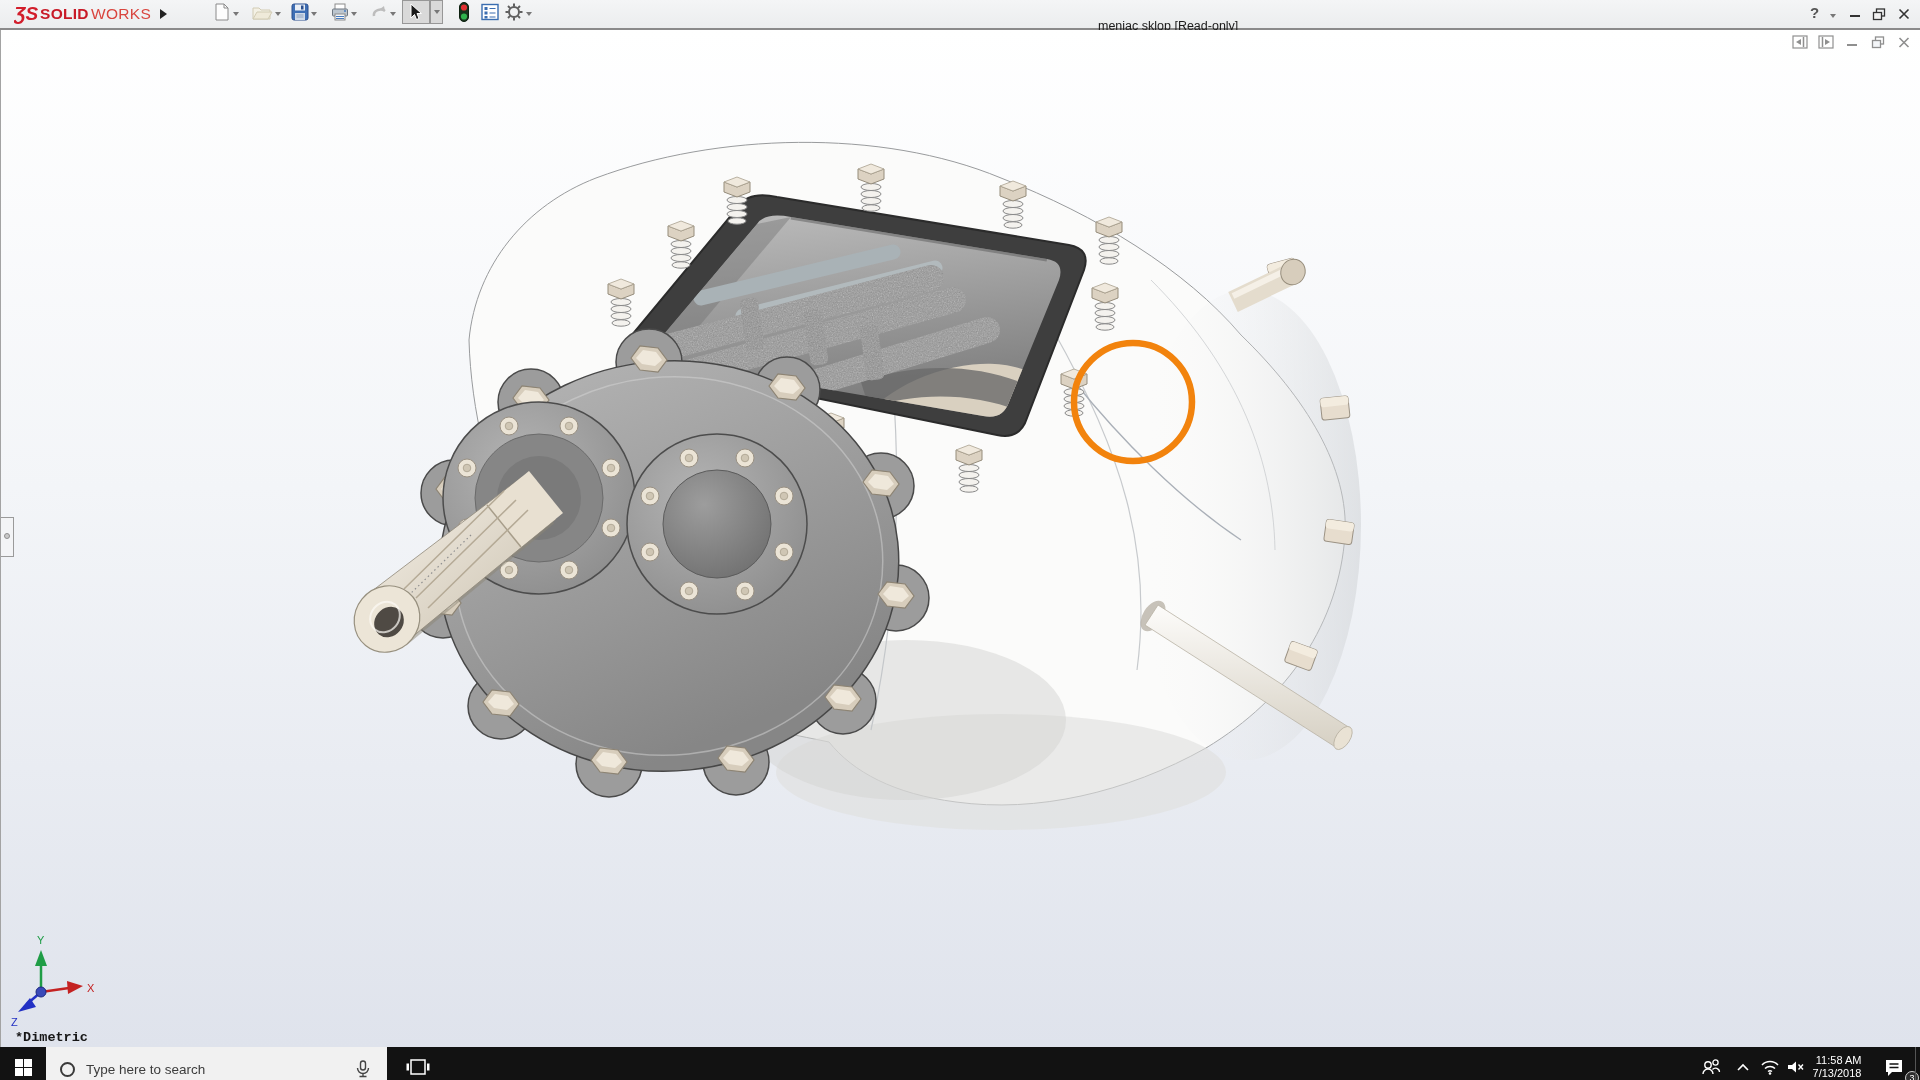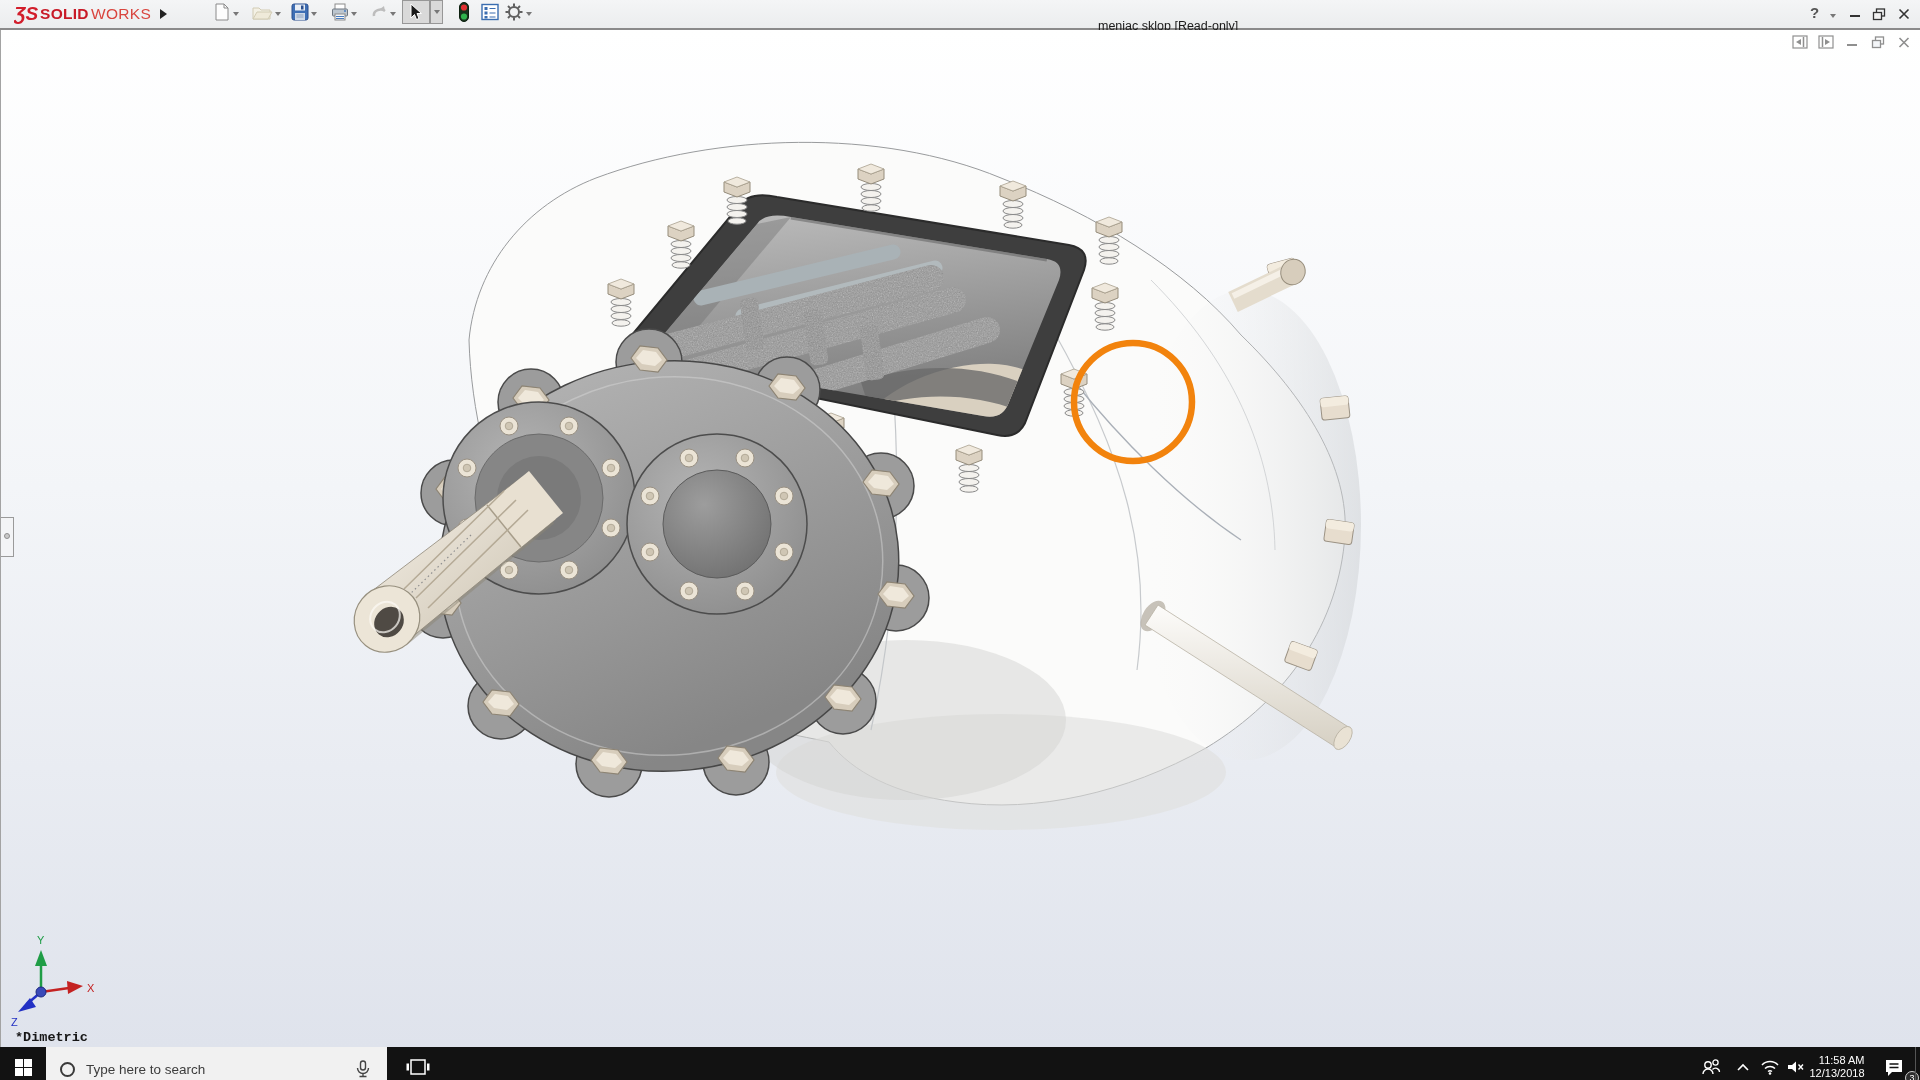--- a/index.html
+++ b/index.html
@@ -521,21 +521,21 @@
     </div>
     <div class="tk" style="left:1782px; width:28px;">
       <svg width="20" height="16">
         <polygon points="2,6 6,6 10,2.5 10,13.5 6,10 2,10" fill="#fff"></polygon>
         <path d="M12.5,5.5 L17,10.5 M17,5.5 L12.5,10.5" stroke="#fff" stroke-width="1.4"></path>
       </svg>
     </div>
     <div class="tk" style="left:1806px; width:62px;">
       <div id="clock">
         <div>11:58 AM</div>
-        <div>12/13/2018</div>
+        <div>7/13/2018</div>
       </div>
     </div>
     <div class="tk" style="left:1874px; width:40px;">
       <svg width="22" height="20">
         <path d="M3,3 h16 v12 h-10 l-4,4 v-4 h-2 z" fill="#fff"></path>
         <path d="M6.5,7 h9 M6.5,10.5 h9" stroke="#121212" stroke-width="1.3"></path>
       </svg>
       <span id="badge">3</span>
     </div>
     <div id="show-desktop"></div>

